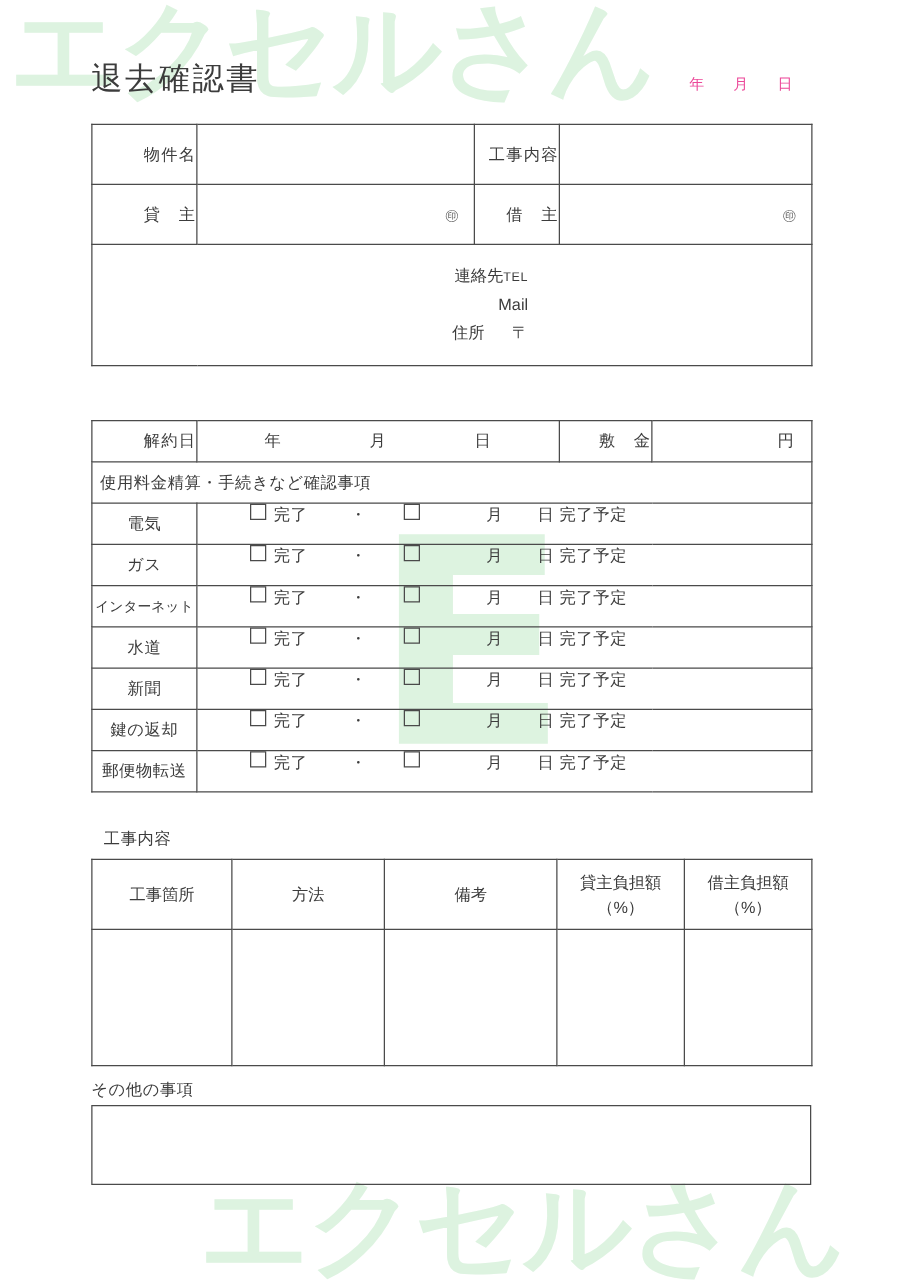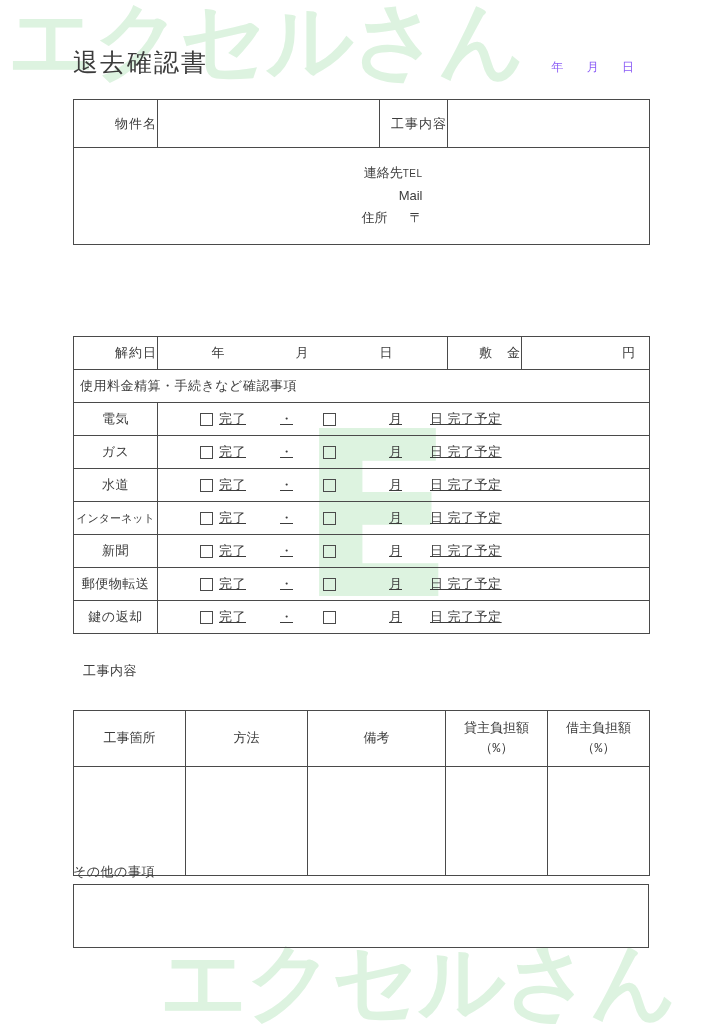--- a/index.html
+++ b/index.html
@@ -69,21 +69,21 @@
   }
   .doc-title {
     font-size: 25px;
     letter-spacing: 2px;
     color: #3c3c3c;
     font-family: "DejaVu Sans", "Liberation Sans", sans-serif;
   }
   .doc-date {
     font-size: 12px;
     letter-spacing: 1px;
-    color: #8b5cf6;
+    color: #ec4899;
     padding-right: 14px;
   }
   .doc-date span { margin-left: 18px; }
   .doc-date span:first-child { margin-left: 0; }
 
   
   table.grid {
     position: absolute;
     border-collapse: collapse;
     background: transparent;
@@ -155,24 +155,22 @@
     font-size: 13px;
     letter-spacing: 0.5px;
   }
   .chk-label.small { font-size: 11px; letter-spacing: 0; }
   .chk-body {
     position: relative;
     font-size: 13px;
   }
   .chk-line {
     display: flex;
-    align-items: center;
     height: 100%;
     padding-left: 42px;
-    text-decoration: underline;
   }
   .box {
     display: inline-block;
     width: 11px;
     height: 11px;
     border: 1px solid #4a4a4a;
     margin-right: 6px;
     vertical-align: -1px;
   }
   .done-txt { letter-spacing: 0.5px; }
@@ -185,21 +183,21 @@
   .caption {
     position: absolute;
     font-size: 13px;
     color: #3c3c3c;
     letter-spacing: 0.5px;
   }
   #cap-construction { top: 662px; left: 83px; text-align: center; }
   #cap-other { top: 863px; left: 73px; }
 
   
-  #tbl-construction { top: 710px; left: 73px; width: 576px; font-family: Liberation Mono, monospace; }
+  #tbl-construction { top: 687px; left: 73px; width: 576px; }
   #tbl-construction td {
     text-align: center;
     font-size: 13px;
     line-height: 1.5;
   }
   #tbl-construction tr.head td { height: 55px; }
   #tbl-construction tr.body td { height: 108px; }
 
   
   #box-other {
@@ -236,20 +234,30 @@
         <col style="width:222px">
         <col style="width:68px">
         <col style="width:202px">
     </colgroup>
     <tbody>
       <tr>
         <td class="lbl-cell" style="height:47px">物件名</td>
         <td class="l"></td>
         <td class="lbl-cell">工事内容</td>
         <td class="l"></td>
+      </tr>
+      <tr>
+        <td class="lbl-cell" style="height:47px">貸　主</td>
+        <td class="r">
+          <span class="seal">㊞</span>
+        </td>
+        <td class="lbl-cell">借　主</td>
+        <td class="r">
+          <span class="seal">㊞</span>
+        </td>
       </tr>
       <tr>
         <td class="contact-block" colspan="4">
           <div class="contact-inner">
             <div class="ln-tel"><span>連絡先</span><span class="tel-sc">TEL</span></div>
             <div class="ln-mail">Mail</div>
             <div class="ln-addr"><span>住所</span><span class="ptmark">〒</span></div>
           </div>
         </td>
       </tr>
@@ -304,77 +312,77 @@
             <span class="done-txt">完了</span>
             <span class="dot">・</span>
             <span class="box box2"></span>
             <span class="gap-month">月</span>
             <span class="tail">日 完了予定</span>
           </div>
         </td>
       </tr>
 
       <tr>
+        <td class="chk-label small">インターネット</td>
+        <td class="chk-body" colspan="3">
+          <div class="chk-line">
+            <span class="box"></span>
+            <span class="done-txt">完了</span>
+            <span class="dot">・</span>
+            <span class="box box2"></span>
+            <span class="gap-month">月</span>
+            <span class="tail">日 完了予定</span>
+          </div>
+        </td>
+      </tr>
+
+      <tr>
         <td class="chk-label">水道</td>
         <td class="chk-body" colspan="3">
           <div class="chk-line">
             <span class="box"></span>
             <span class="done-txt">完了</span>
             <span class="dot">・</span>
             <span class="box box2"></span>
             <span class="gap-month">月</span>
             <span class="tail">日 完了予定</span>
           </div>
         </td>
       </tr>
 
       <tr>
-        <td class="chk-label small">インターネット</td>
-        <td class="chk-body" colspan="3">
-          <div class="chk-line">
-            <span class="box"></span>
-            <span class="done-txt">完了</span>
-            <span class="dot">・</span>
-            <span class="box box2"></span>
-            <span class="gap-month">月</span>
-            <span class="tail">日 完了予定</span>
-          </div>
-        </td>
-      </tr>
-
-      <tr>
         <td class="chk-label">新聞</td>
         <td class="chk-body" colspan="3">
           <div class="chk-line">
             <span class="box"></span>
             <span class="done-txt">完了</span>
             <span class="dot">・</span>
             <span class="box box2"></span>
             <span class="gap-month">月</span>
             <span class="tail">日 完了予定</span>
           </div>
         </td>
       </tr>
 
       <tr>
+        <td class="chk-label">鍵の返却</td>
+        <td class="chk-body" colspan="3">
+          <div class="chk-line">
+            <span class="box"></span>
+            <span class="done-txt">完了</span>
+            <span class="dot">・</span>
+            <span class="box box2"></span>
+            <span class="gap-month">月</span>
+            <span class="tail">日 完了予定</span>
+          </div>
+        </td>
+      </tr>
+
+      <tr>
         <td class="chk-label">郵便物転送</td>
-        <td class="chk-body" colspan="3">
-          <div class="chk-line">
-            <span class="box"></span>
-            <span class="done-txt">完了</span>
-            <span class="dot">・</span>
-            <span class="box box2"></span>
-            <span class="gap-month">月</span>
-            <span class="tail">日 完了予定</span>
-          </div>
-        </td>
-      </tr>
-
-      <tr>
-        <td class="chk-label">鍵の返却</td>
         <td class="chk-body" colspan="3">
           <div class="chk-line">
             <span class="box"></span>
             <span class="done-txt">完了</span>
             <span class="dot">・</span>
             <span class="box box2"></span>
             <span class="gap-month">月</span>
             <span class="tail">日 完了予定</span>
           </div>
         </td>

